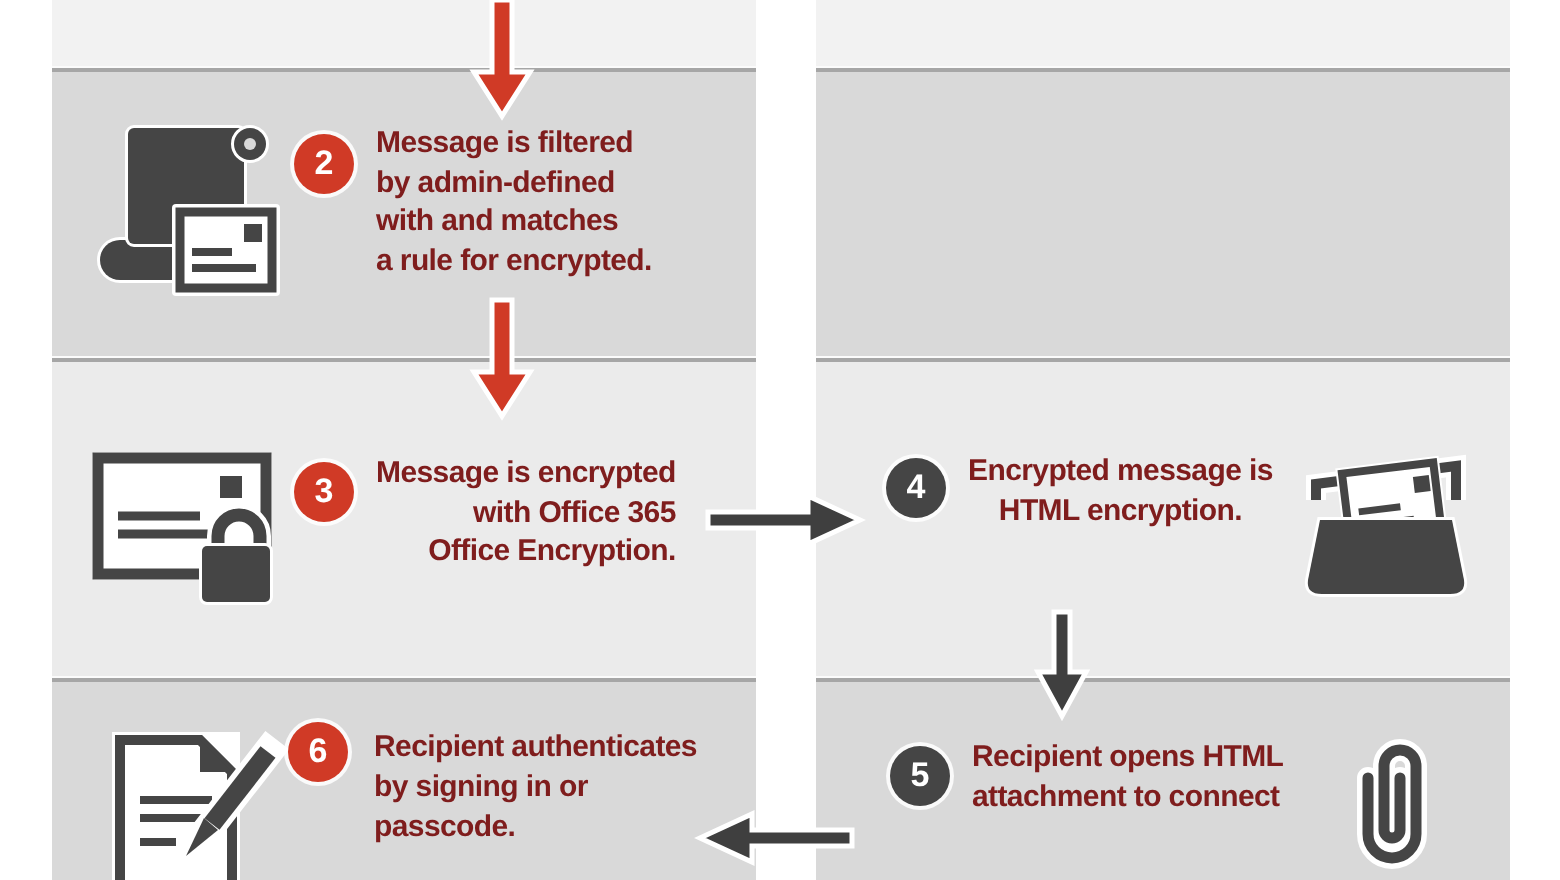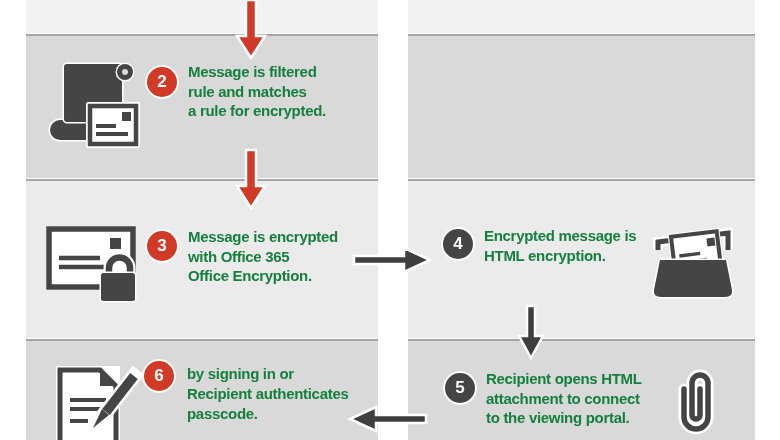--- a/index.html
+++ b/index.html
@@ -20,21 +20,21 @@
   .badge {
     position:absolute; width:30px; height:30px; border-radius:50%;
     display:flex; align-items:center; justify-content:center;
     color:#ffffff; font-size:17px; font-weight:700;
     box-shadow:0 0 0 2px rgba(255,255,255,0.85);
   }
   .badge-red  { background:#d03a26; }
   .badge-dark { background:#454545; }
 
   .step-text {
-    position:absolute; color:#15803d; font-size:15px; font-weight:700;
+    position:absolute; color:#7f1d1d; font-size:15px; font-weight:700;
     line-height:19.5px; letter-spacing:-0.3px; white-space:nowrap;
   }
   .step-text span { display:block; }
   .txt-6 { line-height:20px; }
 
   .abs { position:absolute; }
   svg { display:block; overflow:visible; }
 </style>
 </head>
 <body>
@@ -71,48 +71,49 @@
       <rect x="48" y="50" width="46" height="38" fill="#ffffff" stroke="#454545" stroke-width="4.5"></rect>
       <rect x="80" y="56" width="9" height="9" fill="#454545"></rect>
       <path d="M54,70 H74 M54,78 H86" stroke="#454545" stroke-width="4"></path>
     </svg>
   </div>
   <div class="badge badge-red" style="left:147px; top:67px;">
     <span>2</span>
   </div>
   <div class="step-text" style="left:188px; top:62px;">
     <span>Message is filtered</span>
-    <span>rule and matches</span>
+    <span>by admin-defined</span>
+    <span>with and matches</span>
     <span>a rule for encrypted.</span>
   </div>
 
   <div class="abs" style="left:46px; top:226px;">
     <svg width="92" height="78" viewBox="0 0 92 78">
       <rect x="0" y="0" width="90" height="64" rx="2" fill="#ffffff"></rect>
       <rect x="3" y="3" width="84" height="58" fill="#ffffff" stroke="#454545" stroke-width="5.5"></rect>
       <rect x="64" y="12" width="11" height="11" fill="#454545"></rect>
       <path d="M13,32 H54 M13,41 H58" stroke="#454545" stroke-width="4.5"></path>
       <path d="M63,48 V42 a10.5,10.5 0 0 1 21,0 V48" fill="none" stroke="#ffffff" stroke-width="11"></path>
       <path d="M63,48 V42 a10.5,10.5 0 0 1 21,0 V48" fill="none" stroke="#454545" stroke-width="6.5"></path>
       <rect x="55" y="47" width="34" height="28" rx="2.5" fill="#454545" stroke="#ffffff" stroke-width="3" paint-order="stroke"></rect>
     </svg>
   </div>
   <div class="badge badge-red" style="left:147px; top:231px;">
     <span>3</span>
   </div>
-  <div class="step-text" style="left:188px; top:227px;">
+  <div class="step-text" style="left:188px; top:227px;text-align:right;">
     <span>Message is encrypted</span>
     <span>with Office 365</span>
     <span>Office Encryption.</span>
   </div>
 
   <div class="badge badge-dark" style="left:443px; top:229px;">
     <span>4</span>
   </div>
-  <div class="step-text" style="left:484px; top:226px;">
+  <div class="step-text" style="left:484px; top:226px;text-align:center;">
     <span>Encrypted message is</span>
     <span>HTML encryption.</span>
   </div>
   <div class="abs" style="left:650px; top:220px;">
     <svg width="86" height="80" viewBox="0 0 86 80">
       <path d="M8,30 V22 L78,13 V30" fill="none" stroke="#ffffff" stroke-width="10"></path>
       <path d="M8,30 V22 L78,13 V30" fill="none" stroke="#454545" stroke-width="5"></path>
       <g transform="rotate(-7 45 32)">
         <rect x="20" y="11" width="52" height="42" fill="#ffffff"></rect>
         <rect x="23" y="14" width="46" height="36" fill="#ffffff" stroke="#454545" stroke-width="4"></rect>
@@ -122,21 +123,20 @@
       <path d="M10,40 H76 L82,70 Q83,77 75,77 H11 Q3,77 4,70 Z" fill="#454545" stroke="#ffffff" stroke-width="3" paint-order="stroke"></path>
     </svg>
   </div>
 
   <div class="badge badge-dark" style="left:445px; top:373px;">
     <span>5</span>
   </div>
   <div class="step-text" style="left:486px; top:369px;">
     <span>Recipient opens HTML</span>
     <span>attachment to connect</span>
-    <span>to the viewing portal.</span>
   </div>
   <div class="abs" style="left:676px; top:369px;">
     <svg width="40" height="75" viewBox="0 0 40 75">
       <path d="M8,20 V48 a12,12 0 0 0 24,0 V14 a8,8 0 0 0 -16,0 V46 a4,4 0 0 0 8,0 V20" fill="none" stroke="#ffffff" stroke-width="11" stroke-linecap="round"></path>
       <path d="M8,20 V48 a12,12 0 0 0 24,0 V14 a8,8 0 0 0 -16,0 V46 a4,4 0 0 0 8,0 V20" fill="none" stroke="#454545" stroke-width="5.5" stroke-linecap="round"></path>
     </svg>
   </div>
 
   <div class="abs" style="left:52px; top:366px;">
     <svg width="86" height="78" viewBox="0 0 86 78">
@@ -146,22 +146,22 @@
       <path d="M18,34 H54 M18,43 H54 M18,55 H36" stroke="#454545" stroke-width="4"></path>
       <path d="M82,10 L54,46" stroke="#ffffff" stroke-width="15" stroke-linecap="square"></path>
       <polygon points="50,43 57,49 41,62" fill="#454545" stroke="#ffffff" stroke-width="3" paint-order="stroke"></polygon>
       <path d="M82,10 L54,46" stroke="#454545" stroke-width="9.5"></path>
     </svg>
   </div>
   <div class="badge badge-red" style="left:144px; top:361px;">
     <span>6</span>
   </div>
   <div class="step-text txt-6" style="left:187px; top:364px;">
+    <span>Recipient authenticates</span>
     <span>by signing in or</span>
-    <span>Recipient authenticates</span>
     <span>passcode.</span>
   </div>
 
   <div class="abs" style="left:233px; top:0px;">
     <svg width="36" height="60" viewBox="0 0 36 60">
       <path d="M13,0 h10 v36 h9 L18,58 L4,36 h9 Z" fill="#d03a26" stroke="#ffffff" stroke-width="2.5"></path>
     </svg>
   </div>
 
   <div class="abs" style="left:233px; top:150px;">

